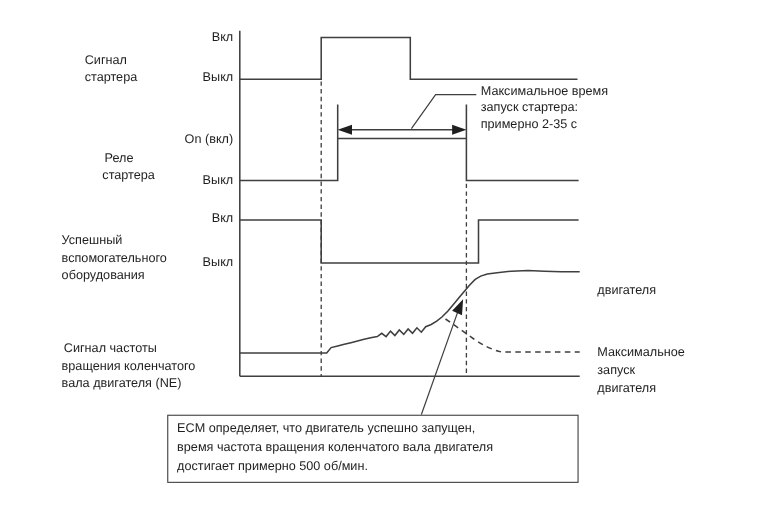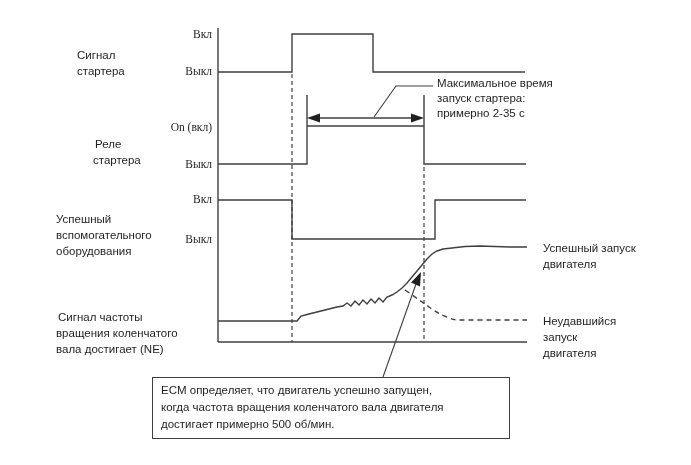--- a/index.html
+++ b/index.html
@@ -5,24 +5,24 @@
   html,body{margin:0;padding:0;background:#fff;}
   #stage{
     position:relative;width:691px;height:465px;background:#ffffff;
     font-family:"Liberation Sans",sans-serif;color:#1f1f1f;overflow:hidden;
   }
   #wires{position:absolute;left:0;top:0;}
   .t{
     position:absolute;font-size:11.5px;line-height:14px;white-space:nowrap;
     color:#1f1f1f;
   }
-  .lvl{text-align:right;font-family:Liberation Serif, serif;}
+  .lvl{text-align:right;}
   .ecm-box{
     position:absolute;left:152px;top:377px;width:344px;height:56px;
-    border:1px solid #3f3f3f;background:#ffffff;padding:4px 4px 0 8px;
+    border:1px solid #3f3f3f;background:#ffffff;padding:4px 20px 0 8px;
     font-size:11.5px;line-height:17px;white-space:nowrap;
   }
 </style>
 </head>
 <body>
 
 <div id="stage">
 
   <svg id="wires" width="691" height="465" viewBox="0 0 691 465">
     <g fill="none" stroke="#3f3f3f" stroke-width="1.4">
@@ -67,39 +67,38 @@
 
   <div class="t" style="left:95px;top:137px">Реле</div>
   <div class="t" style="left:93px;top:153px">стартера</div>
 
   <div class="t" style="left:56px;top:212px">Успешный</div>
   <div class="t" style="left:56px;top:228px">вспомогательного</div>
   <div class="t" style="left:56px;top:244px">оборудования</div>
 
   <div class="t" style="left:58px;top:310px">Сигнал частоты</div>
   <div class="t" style="left:56px;top:326px">вращения коленчатого</div>
-  <div class="t" style="left:56px;top:342px">вала достигает (NE)</div>
+  <div class="t" style="left:56px;top:342px">вала двигателя (NE)</div>
 
   <div class="t lvl" style="right:479px;top:27px">Вкл</div>
   <div class="t lvl" style="right:479px;top:64px">Выкл</div>
   <div class="t lvl" style="right:479px;top:120px">On (вкл)</div>
   <div class="t lvl" style="right:479px;top:157px">Выкл</div>
   <div class="t lvl" style="right:479px;top:192px">Вкл</div>
   <div class="t lvl" style="right:479px;top:232px">Выкл</div>
 
   <div class="t" style="left:437px;top:76px">Максимальное время</div>
   <div class="t" style="left:437px;top:91px">запуск стартера:</div>
   <div class="t" style="left:437px;top:106px">примерно 2-35 с</div>
 
-  <div class="t" style="left:543px;top:241px">Успешный запуск</div>
   <div class="t" style="left:543px;top:257px">двигателя</div>
 
-  <div class="t" style="left:543px;top:314px">Неудавшийся</div>
+  <div class="t" style="left:543px;top:314px">Максимальное</div>
   <div class="t" style="left:543px;top:330px">запуск</div>
   <div class="t" style="left:543px;top:346px">двигателя</div>
 
   <div class="ecm-box">
     <div>ECM определяет, что двигатель успешно запущен,</div>
-    <div>когда частота вращения коленчатого вала двигателя</div>
+    <div>время частота вращения коленчатого вала двигателя</div>
     <div>достигает примерно 500 об/мин.</div>
   </div>
 
 </div>
 
 </body></html>

